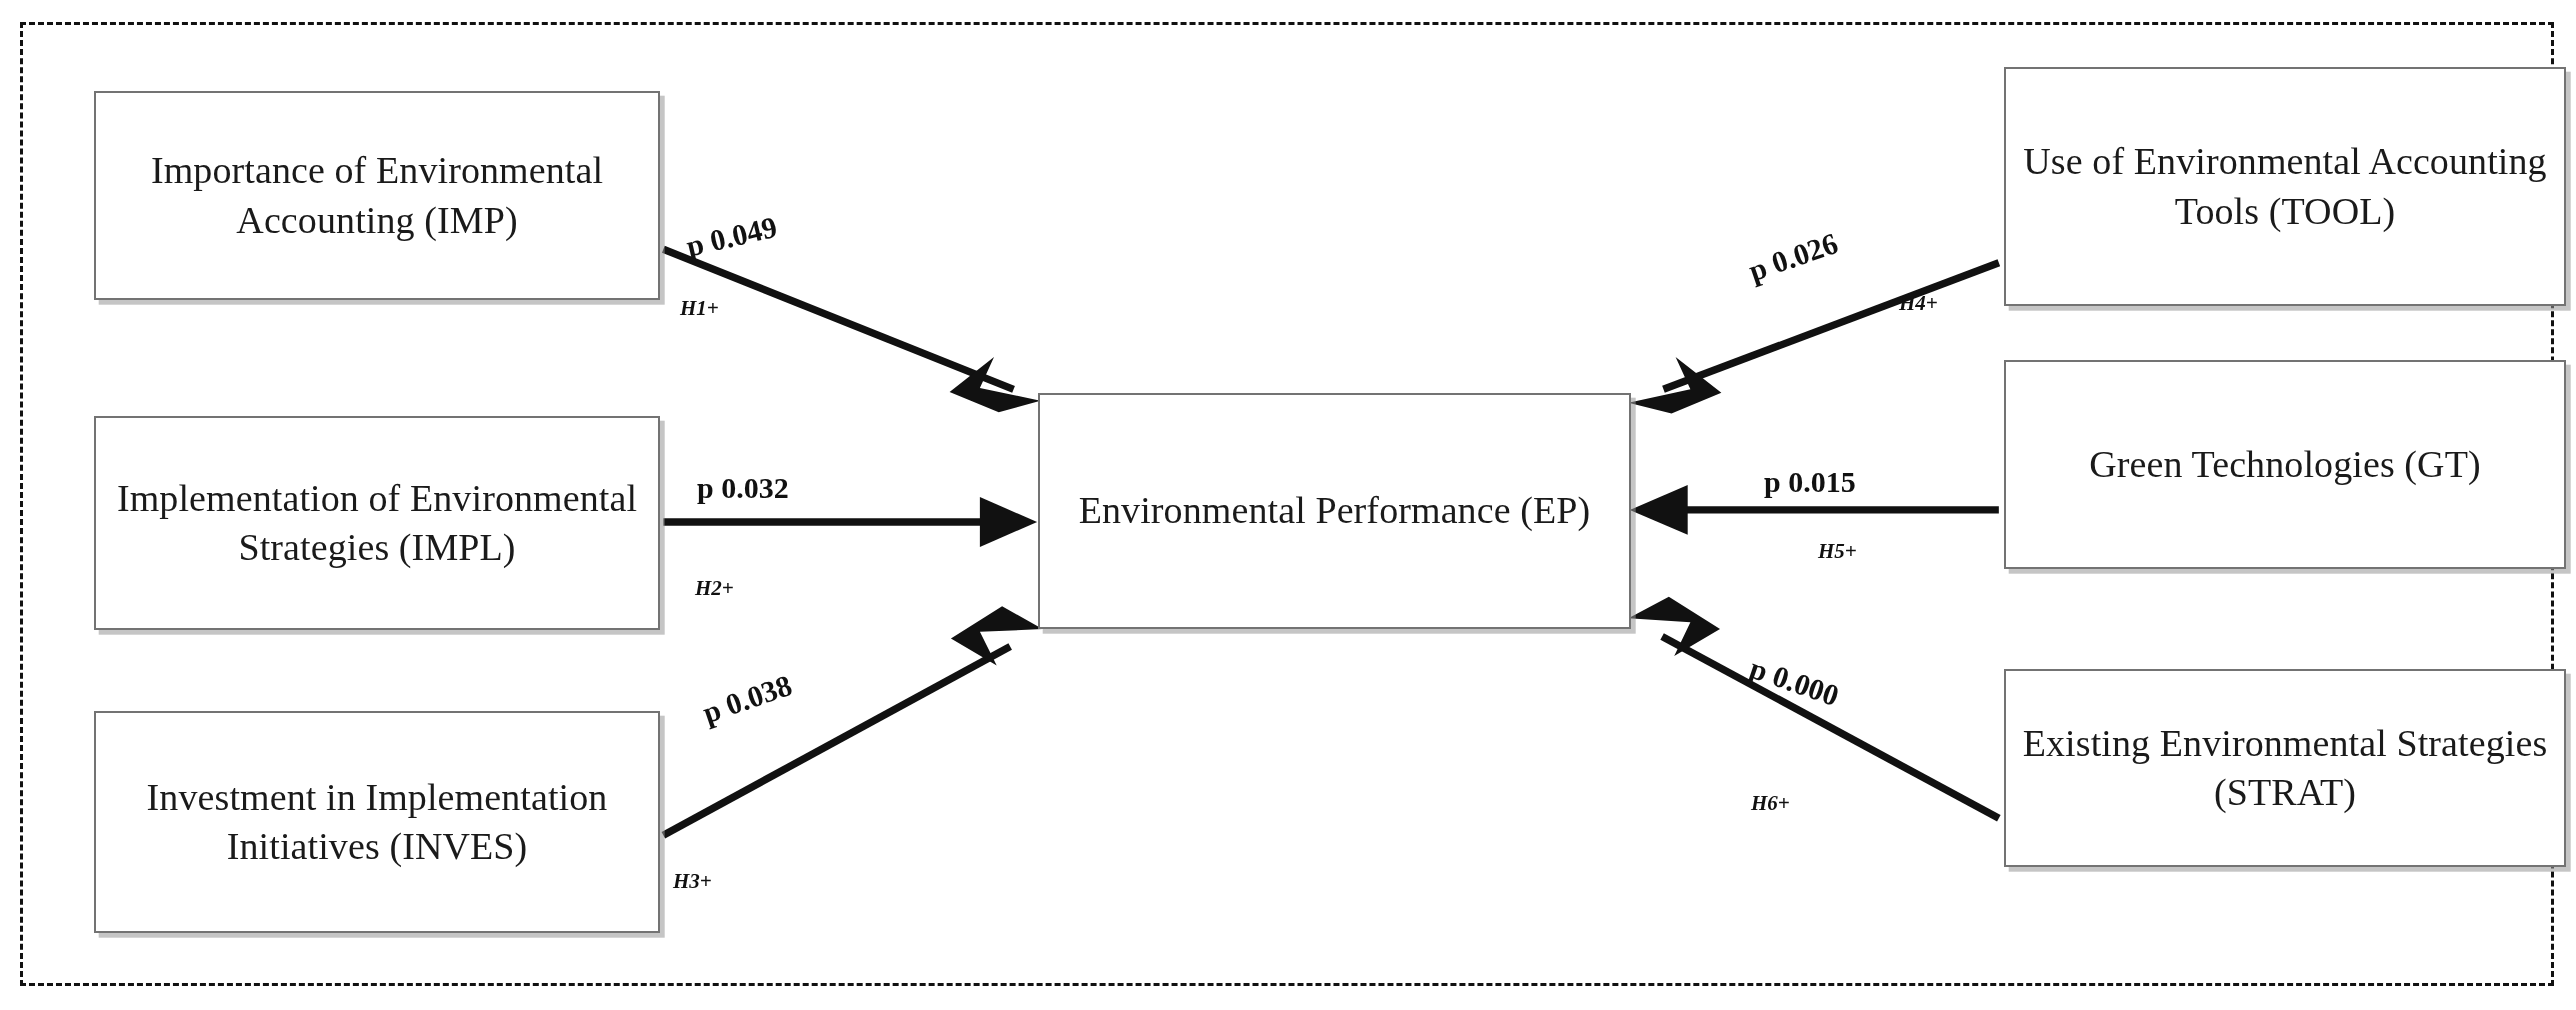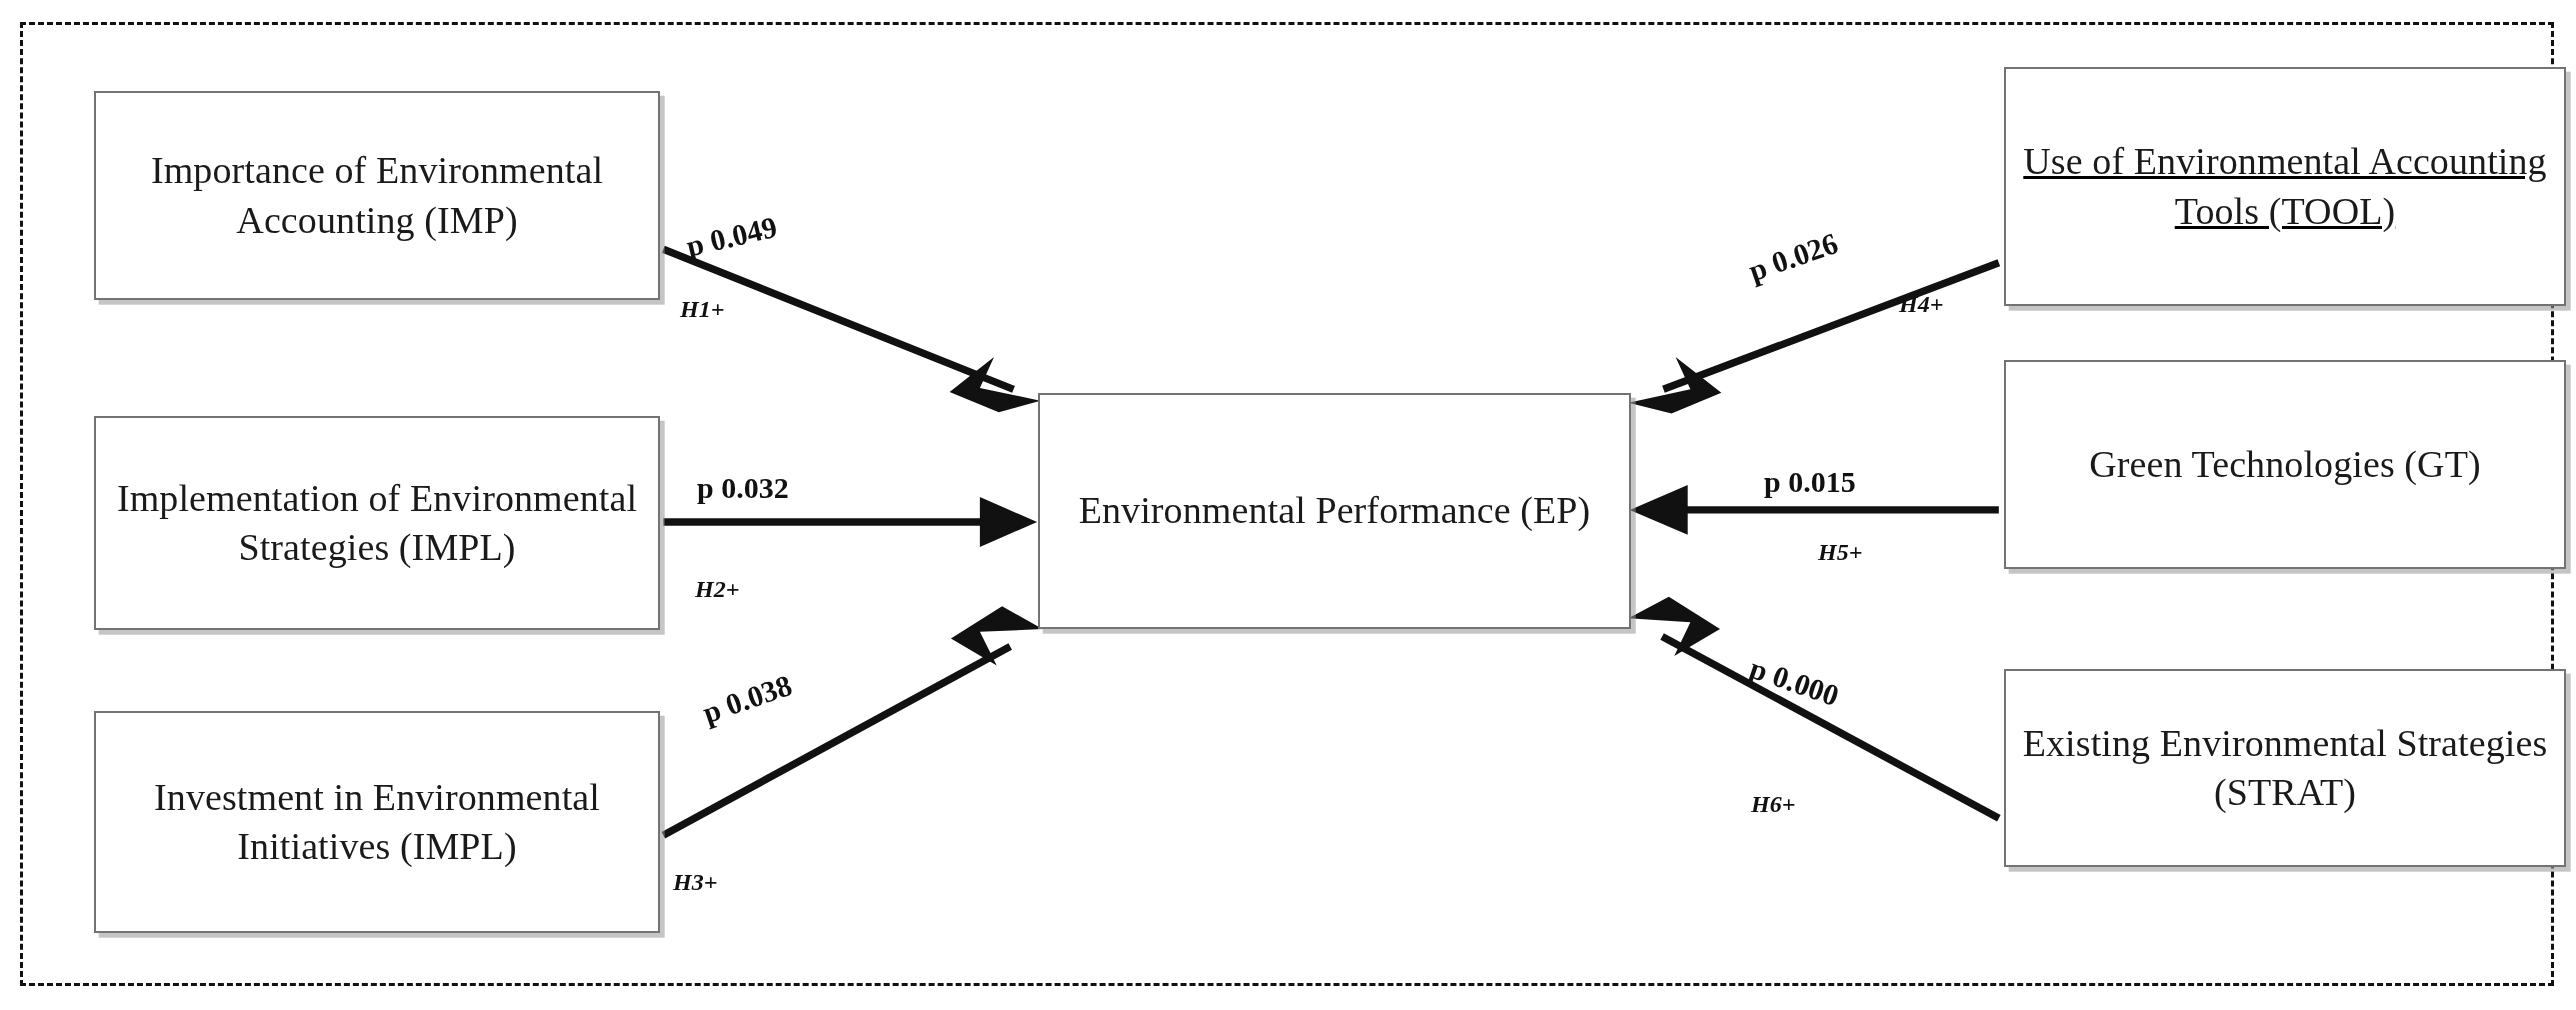--- a/index.html
+++ b/index.html
@@ -42,21 +42,21 @@
     font-size: 38px;
     line-height: 1.30;
     color: #1a1a1a;
     letter-spacing: 0.1px;
   }
   
   #box-imp    { left: 94px;  top: 91px;  width: 566px;  height: 209px; }
   #box-impl   { left: 94px;  top: 416px;  width: 566px;  height: 214px; }
   #box-inves  { left: 94px;  top: 711px; width: 566px;  height: 222px; }
   #box-ep     { left: 1038px; top: 393px;  width: 593px;  height: 236px; text-align: center; }
-  #box-tool   { left: 2004px; top: 67px;  width: 562px;  height: 239px; text-decoration: underline; }
+  #box-tool   { left: 2004px; top: 67px;  width: 562px;  height: 239px; }
   #box-gt     { left: 2004px; top: 360px;  width: 562px;  height: 209px; }
   #box-strat  { left: 2004px; top: 669px;  width: 562px;  height: 198px; }
 
   
   #arrow-layer {
     position: absolute;
     left: 0; top: 0;
     width: 2576px;
     height: 1011px;
     pointer-events: none;
@@ -71,21 +71,21 @@
   
   .pval {
     position: absolute;
     font-size: 30px;
     font-weight: bold;
     color: #111111;
     white-space: nowrap;
   }
   .hyp {
     position: absolute;
-    font-size: 24px;
+    font-size: 21px;
     font-weight: bold;
     font-style: italic;
     color: #111111;
     white-space: nowrap;
   }
   
   #pval-h1 { left: 687px; top: 230px;  transform: rotate(-13deg); transform-origin: left center; }
   #hyp-h1  { left: 680px; top: 296px; }
   #pval-h2 { left: 697px; top: 471px; }
   #hyp-h2  { left: 687px; top: 576px; margin-left: 8px; }
@@ -141,21 +141,21 @@
 
   <div id="box-imp" class="node-box">
     <div class="node-label">Importance of Environmental Accounting (IMP)</div>
   </div>
 
   <div id="box-impl" class="node-box">
     <div class="node-label">Implementation of Environmental Strategies (IMPL)</div>
   </div>
 
   <div id="box-inves" class="node-box">
-    <div class="node-label">Investment in Environmental Initiatives (IMPL)</div>
+    <div class="node-label">Investment in Implementation Initiatives (INVES)</div>
   </div>
 
   <div id="box-ep" class="node-box">
     <div class="node-label">Environmental Performance (EP)</div>
   </div>
 
   <div id="box-tool" class="node-box">
     <div class="node-label">Use of Environmental Accounting Tools (TOOL)</div>
   </div>
 

